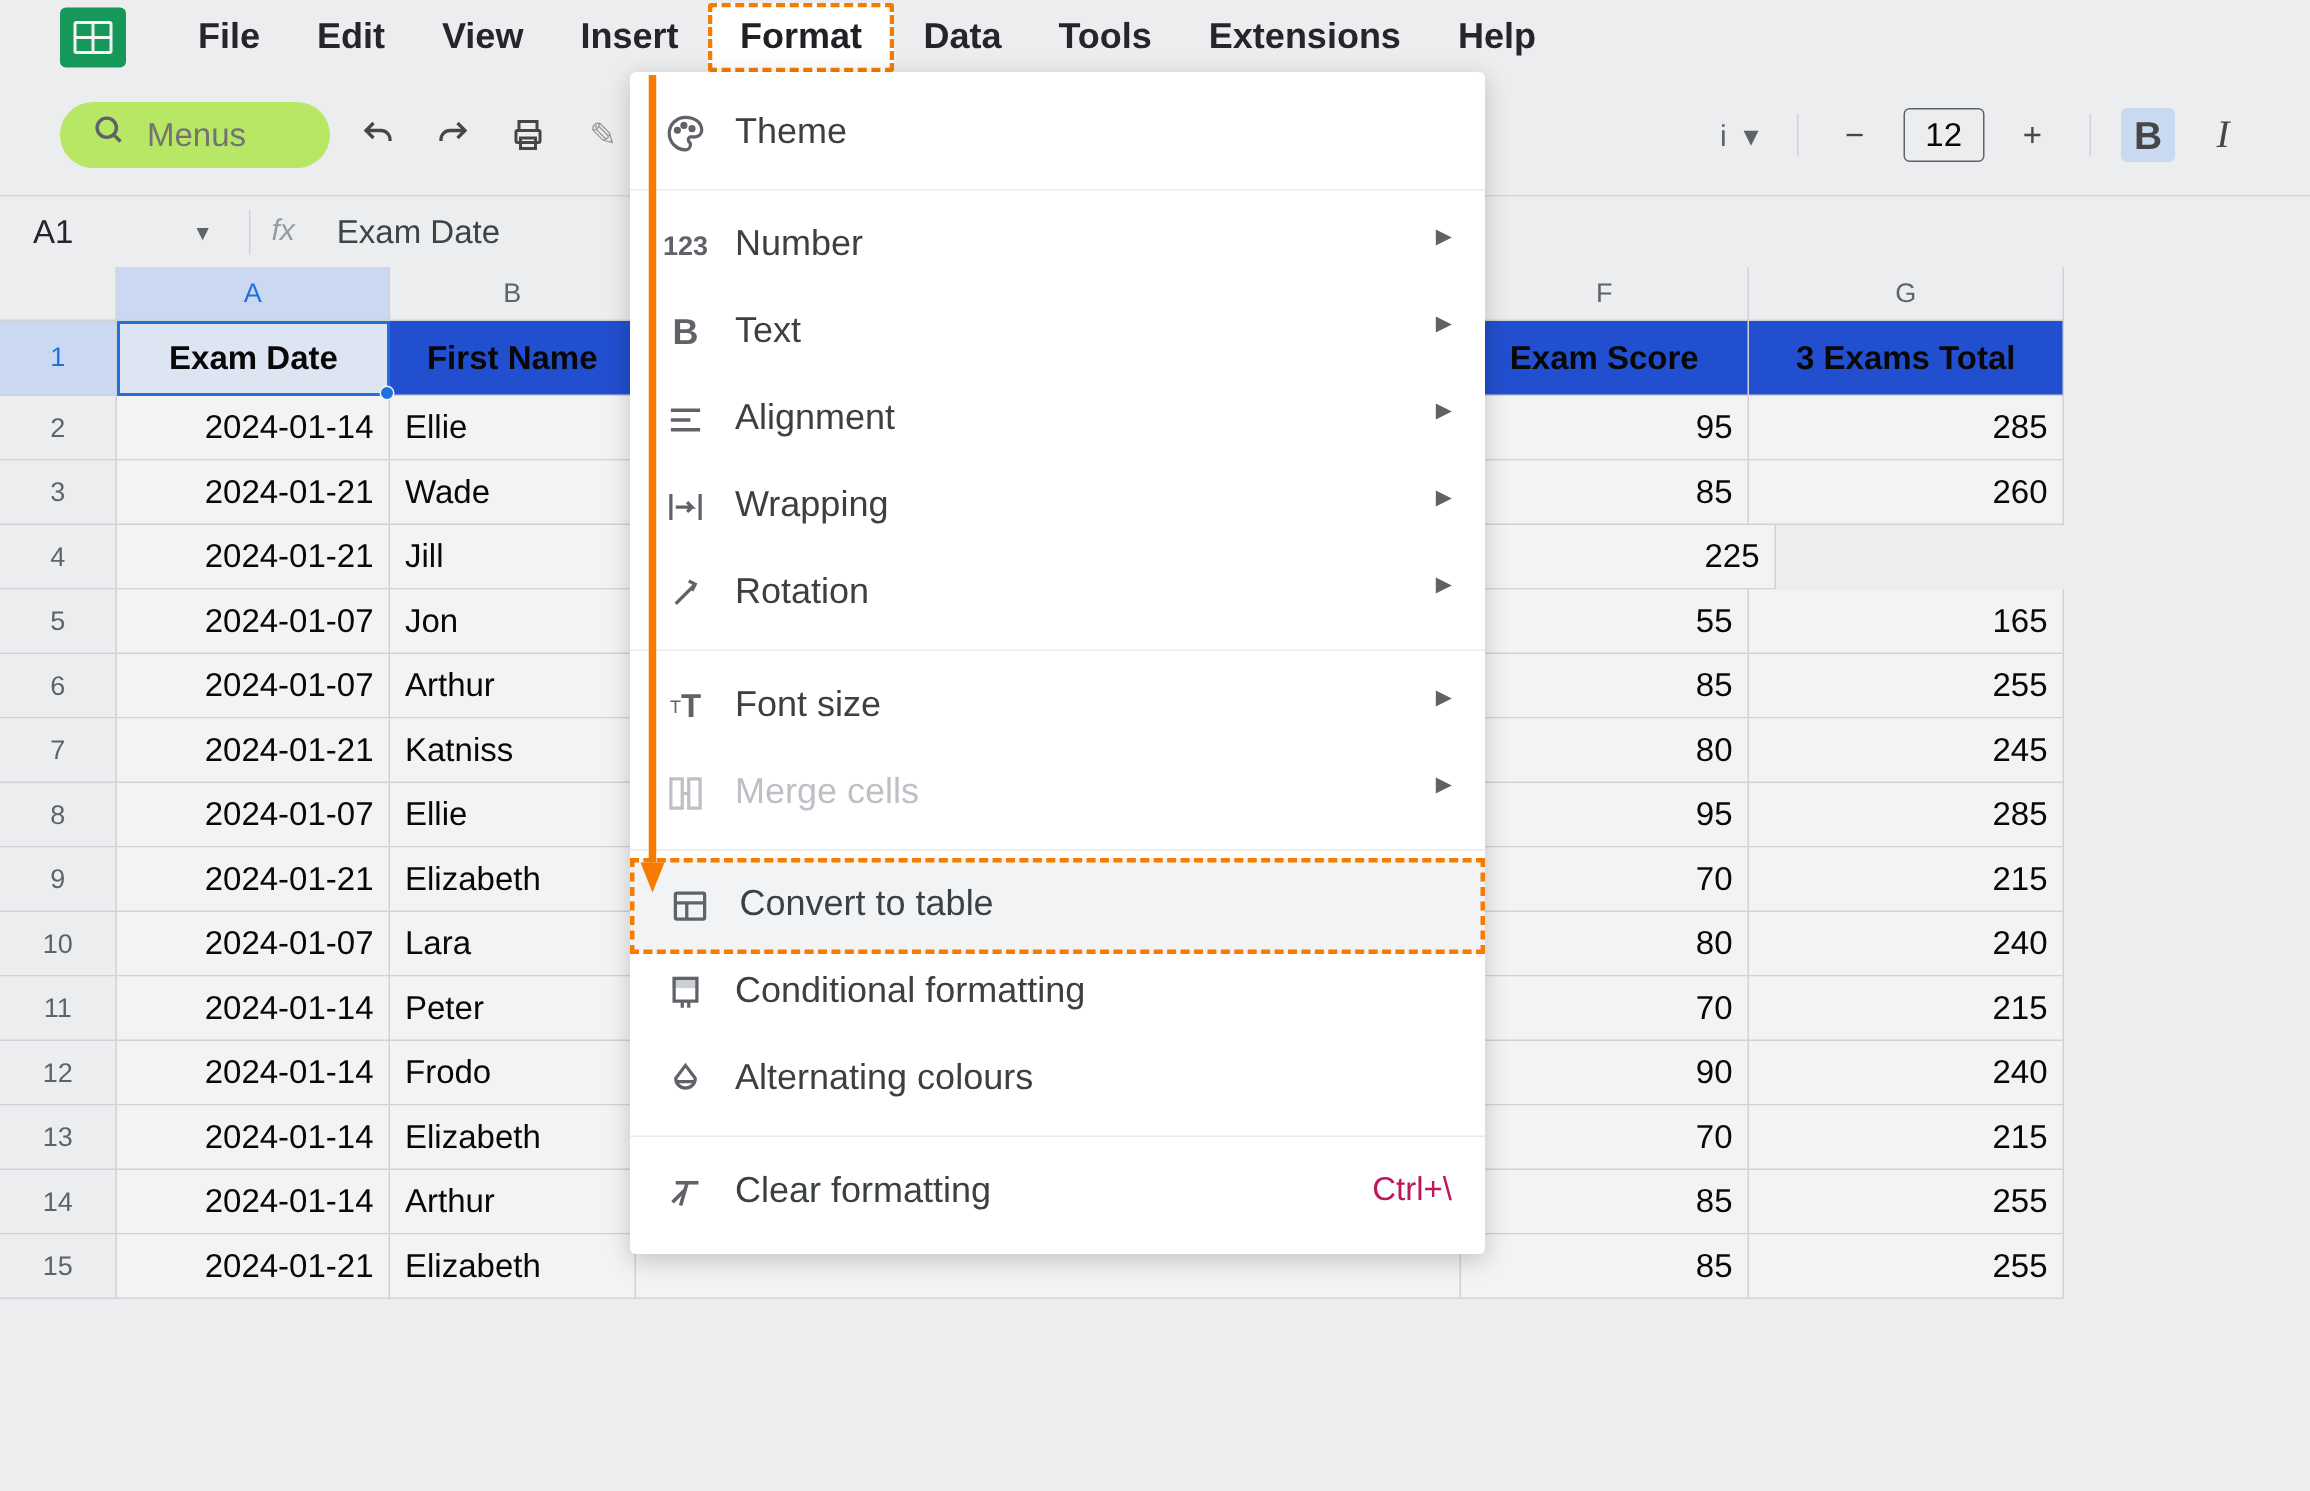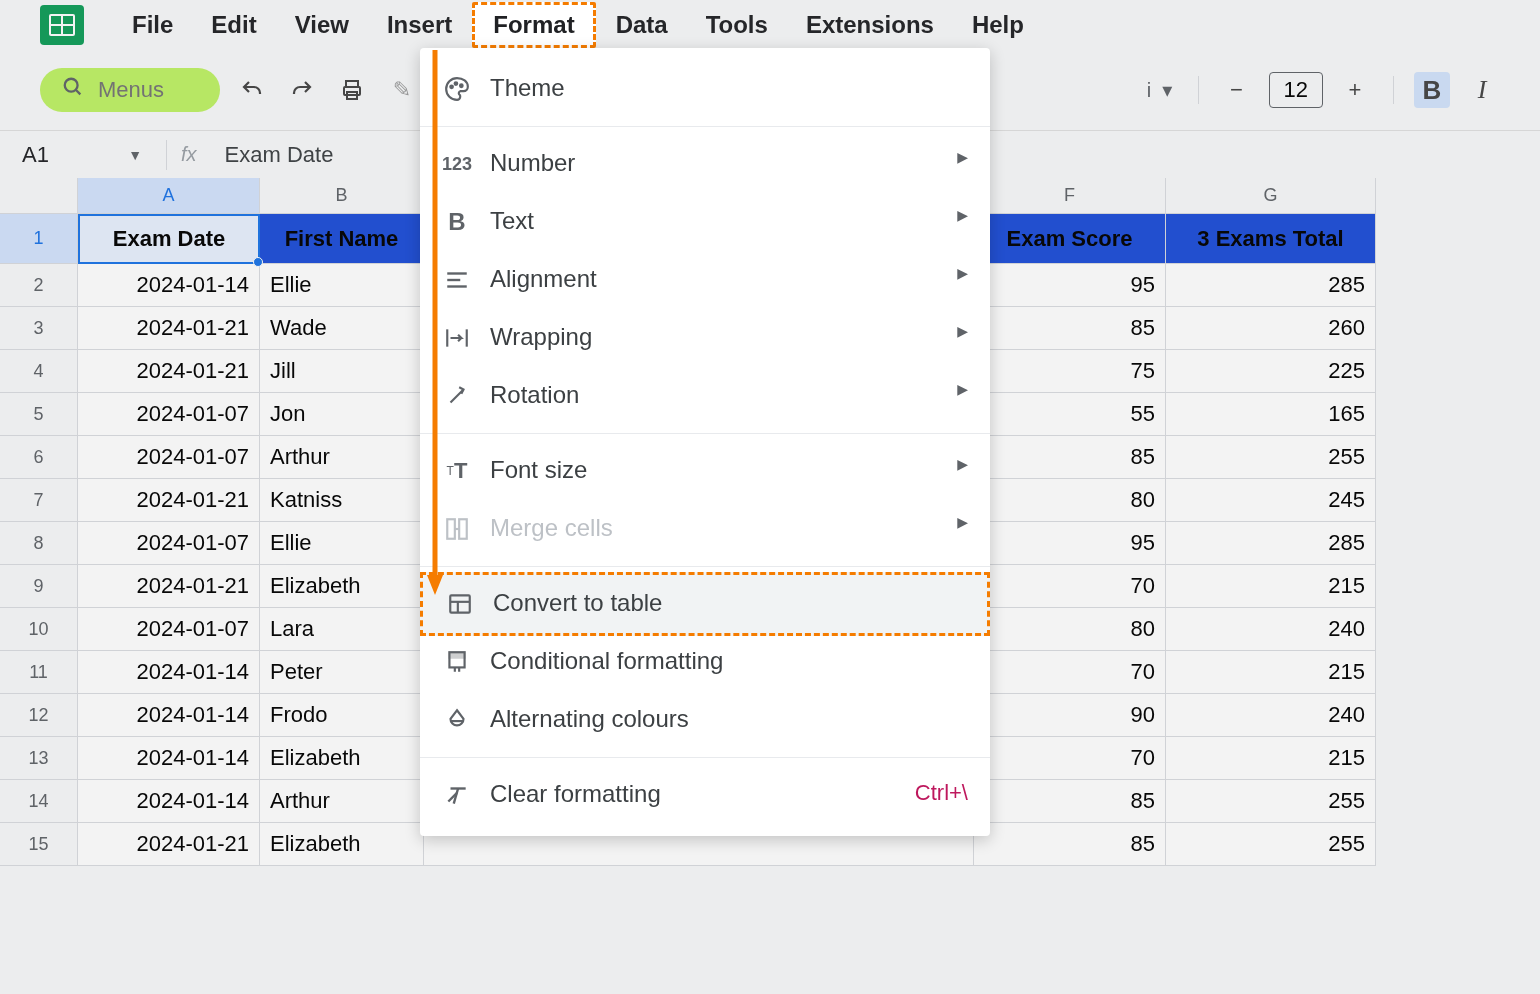--- a/index.html
+++ b/index.html
@@ -187,21 +187,20 @@
     <div class="cell col-B">Wade</div>
     <div class="cell col-C"></div>
     <div class="cell col-F right">85</div>
     <div class="cell col-G right">260</div>
         </div>
         <div class="row">
     <div class="row-h">4</div>
     <div class="cell col-A right">2024-01-21</div>
     <div class="cell col-B">Jill</div>
     <div class="cell col-C"></div>
-    <div class="cell col-F right">75</div>
     <div class="cell col-G right">225</div>
         </div>
         <div class="row">
     <div class="row-h">5</div>
     <div class="cell col-A right">2024-01-07</div>
     <div class="cell col-B">Jon</div>
     <div class="cell col-C"></div>
     <div class="cell col-F right">55</div>
     <div class="cell col-G right">165</div>
         </div>

